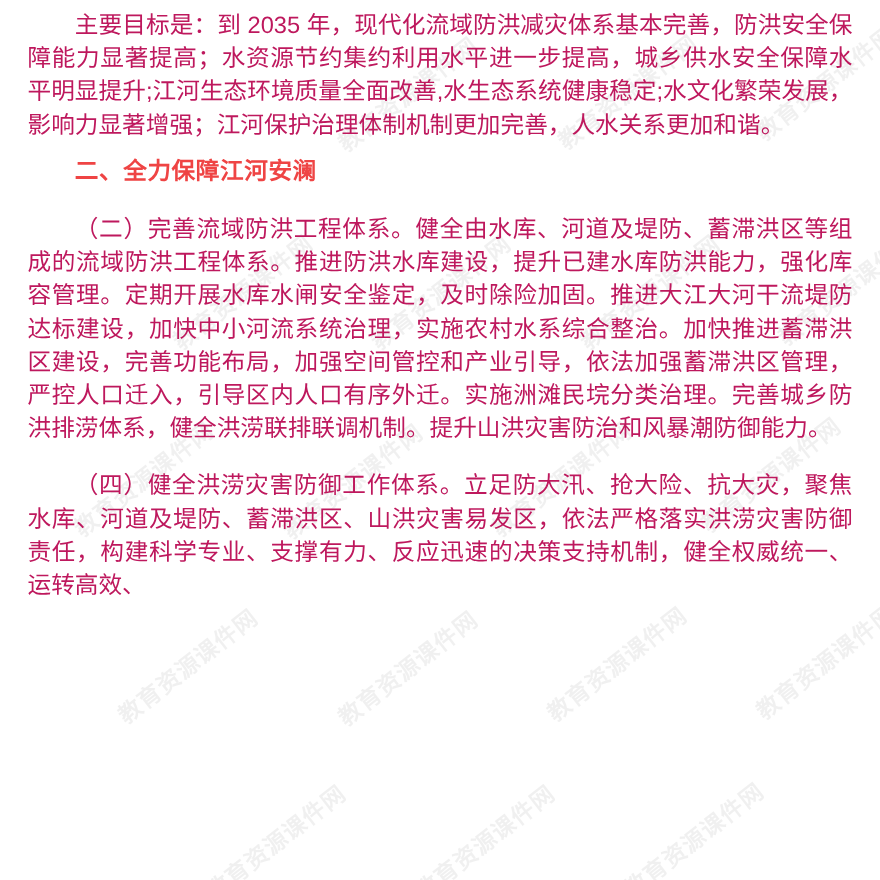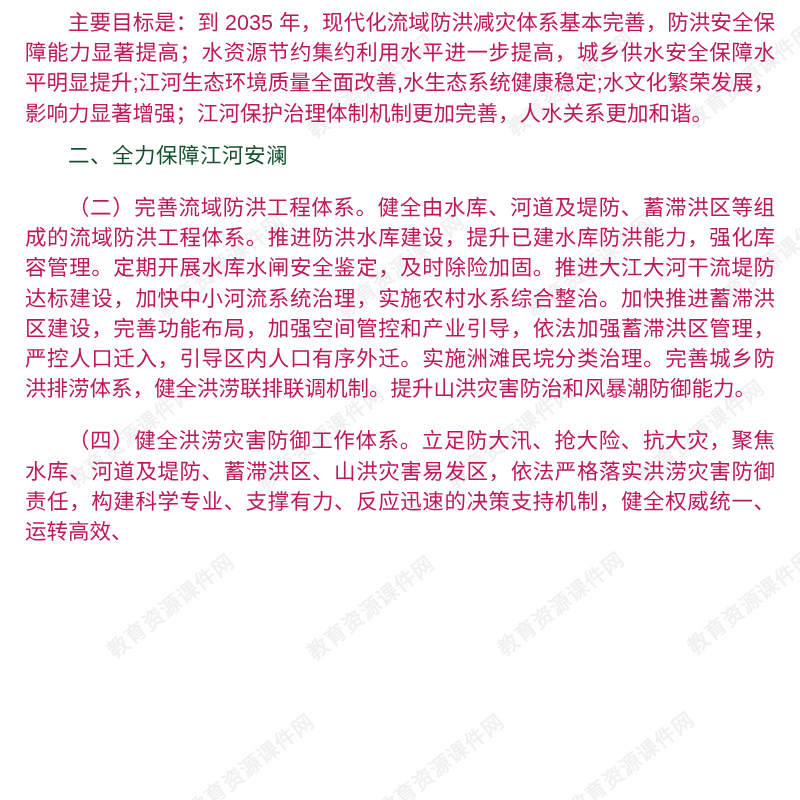--- a/index.html
+++ b/index.html
@@ -64,23 +64,23 @@
     text-justify: inter-ideograph;
     text-indent: 2em;
     color: #be185d;
     font-family: Liberation Sans, sans-serif;
   }
 
   h2.section-heading {
     margin: 0;
     font-size: 21.5px;
     line-height: 30.2px;
-    font-weight: 400;
+    font-weight: 700;
     text-indent: 2em;
-    color: #14532d;
+    color: #ef4444;
     font-family: "Liberation Sans", "DejaVu Sans", sans-serif;
     letter-spacing: 0.5px;
   }
 
   .gap-goal   { height: 12px; }
   .gap-head   { height: 11px; }
   .gap-para   { height: 11px; }
 
   .first-block { padding-top: 8px; }
 </style>

